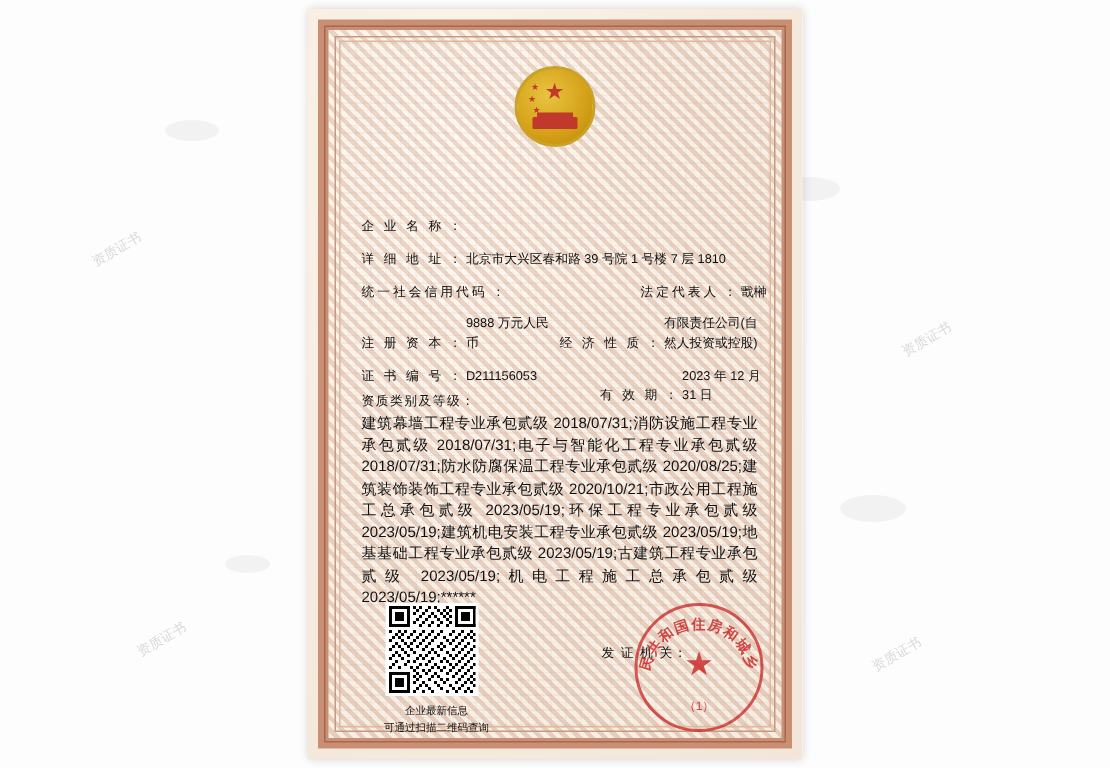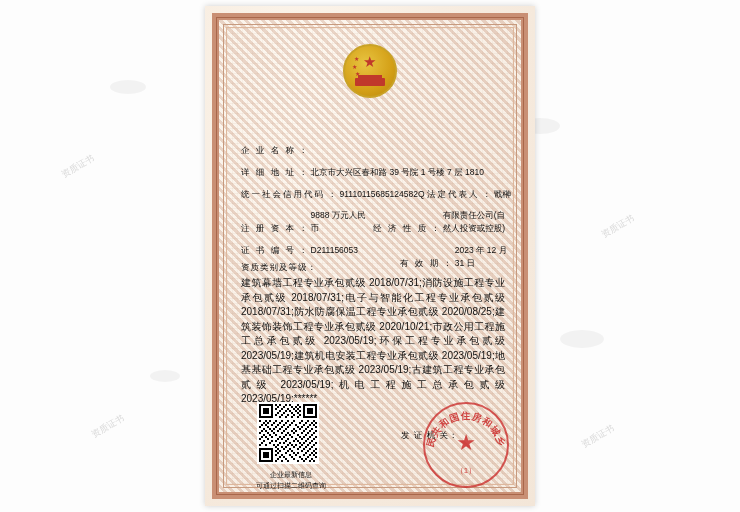--- a/index.html
+++ b/index.html
@@ -313,21 +313,20 @@
       <div class="field-row">
         <span class="f-label">详 细 地 址</span>
         <span class="f-colon">：</span>
         <span class="f-value">北京市大兴区春和路 39 号院 1 号楼 7 层 1810</span>
       </div>
 
       <div class="field-row split">
         <span class="half w-left">
           <span class="f-label">统一社会信用代码</span>
           <span class="f-colon">：</span>
-          <span class="f-value">91110115685124582Q</span>
         </span>
         <span class="half">
           <span class="f-label">法定代表人</span>
           <span class="f-colon">：</span>
           <span class="f-value">戬榊</span>
         </span>
       </div>
 
       <div class="field-row split">
         <span class="half w-left">

